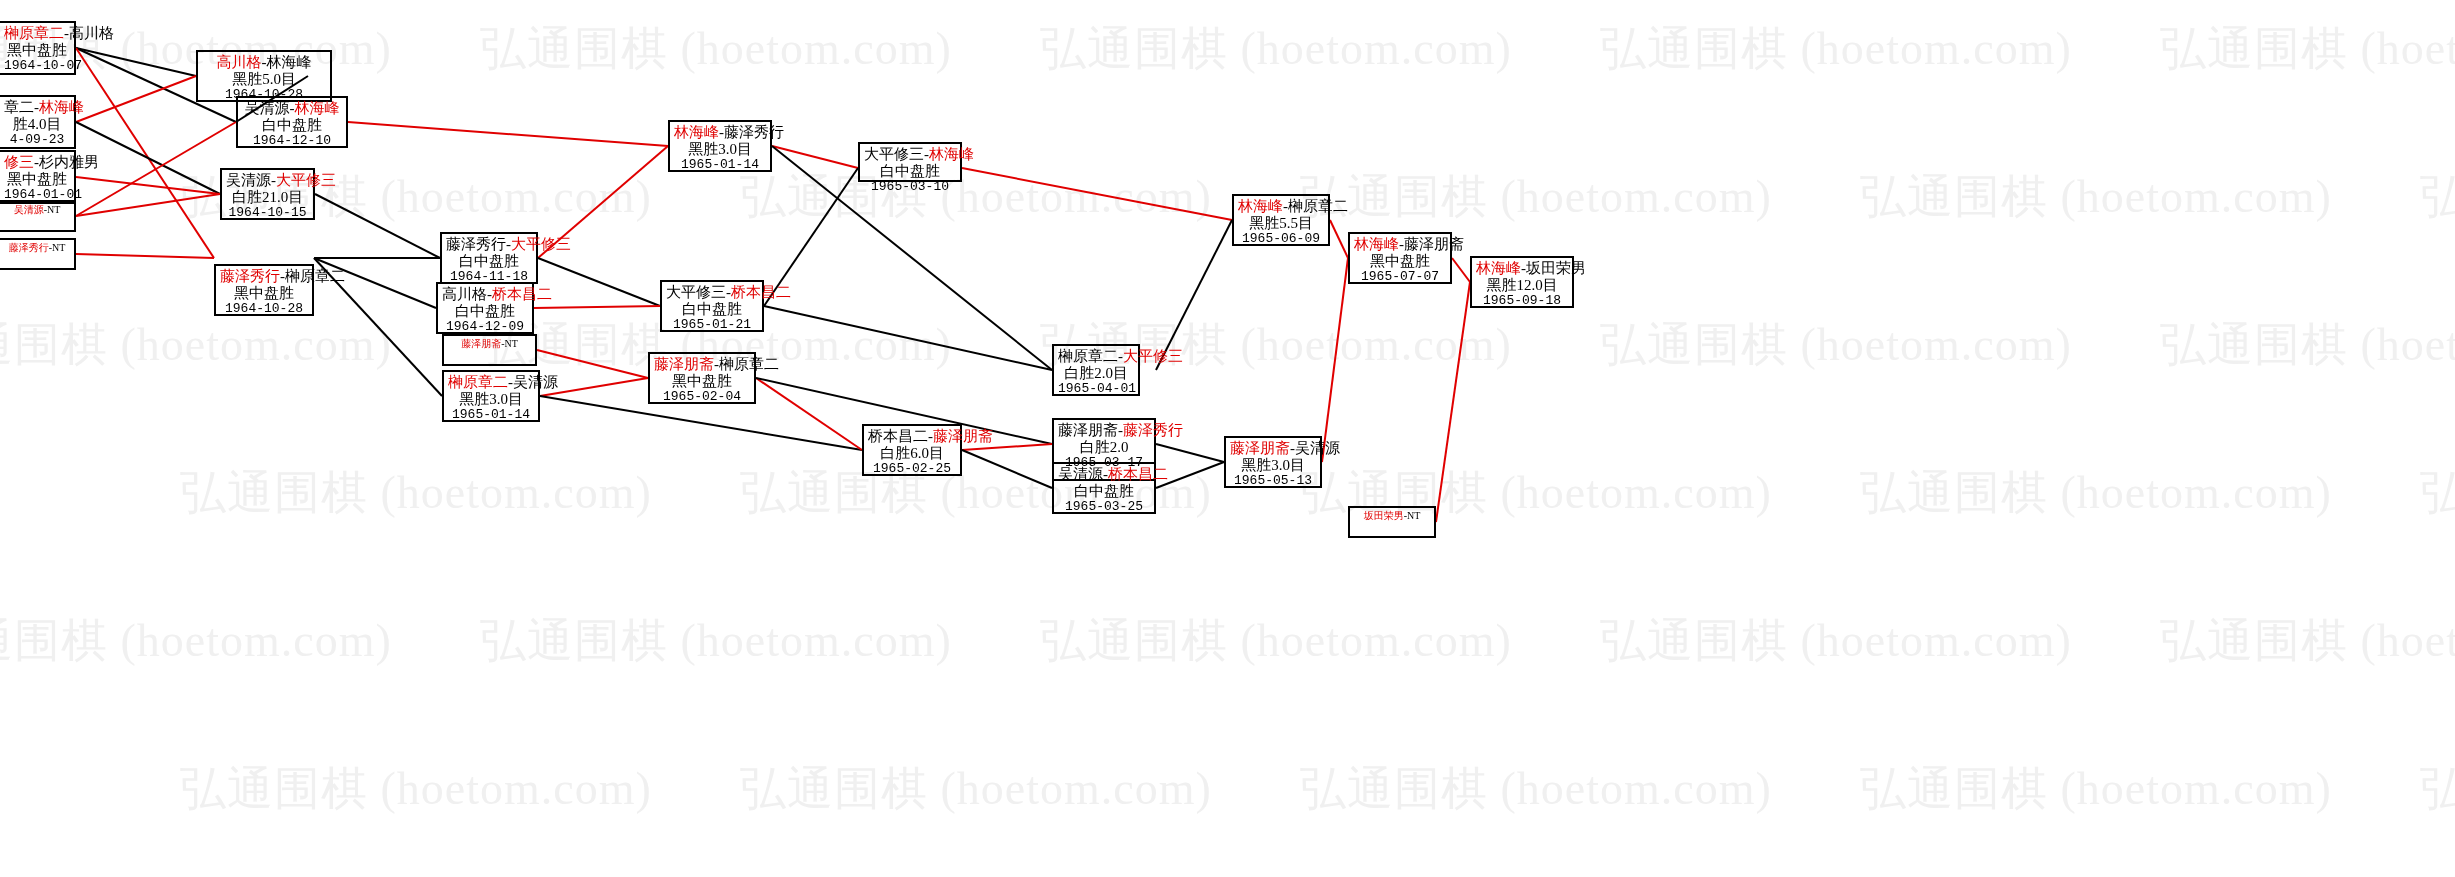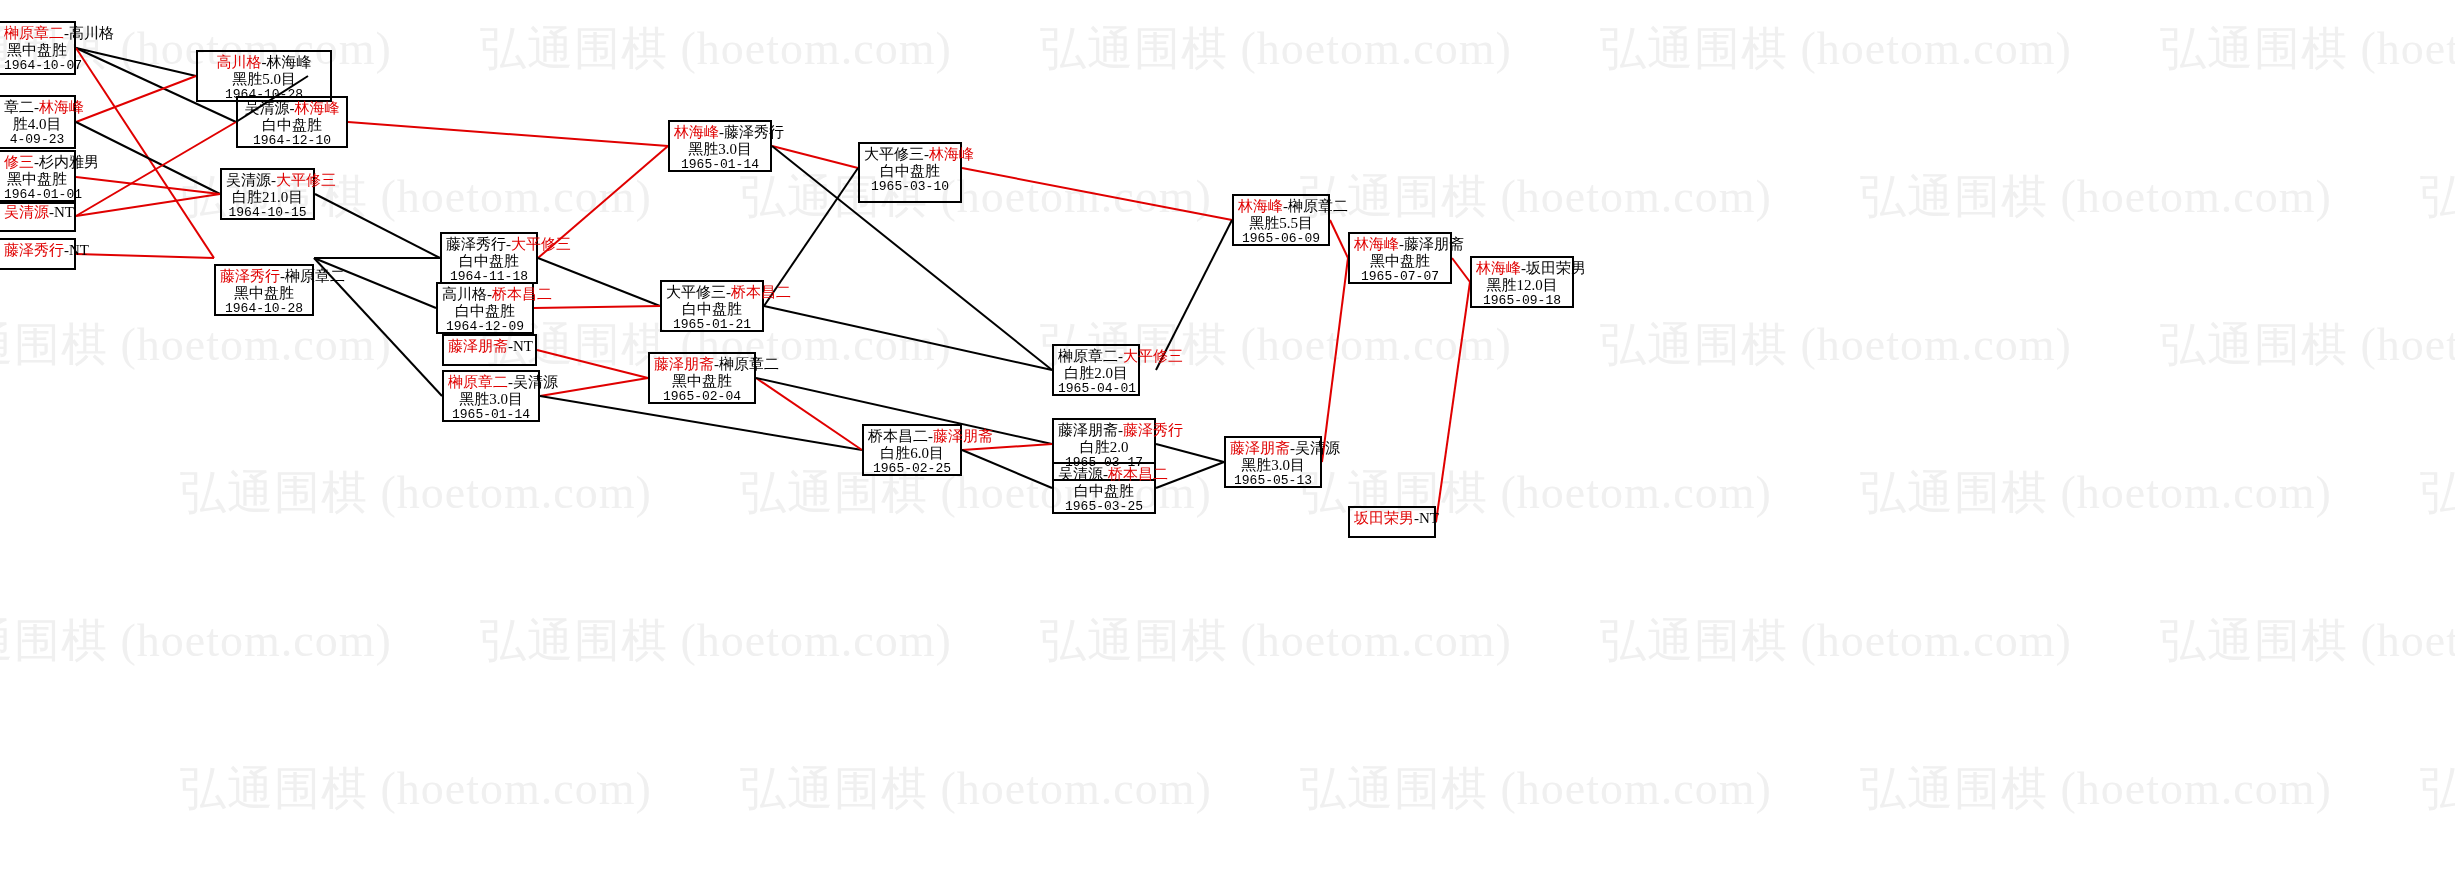--- a/index.html
+++ b/index.html
@@ -16,21 +16,21 @@
 
   
   #boxes{position:absolute;left:0;top:0;width:2455px;height:877px;z-index:2;}
   .node{position:absolute;box-sizing:border-box;border:2px solid #000;background:transparent;
         text-align:center;line-height:1.12;padding:2px 4px 9px 4px;}
   .node .ttl{font-size:15px;white-space:nowrap;}
   .node .res{font-size:15px;white-space:nowrap;}
   .node .dt{font-size:13px;white-space:nowrap;font-family:"Liberation Mono","DejaVu Sans Mono",monospace;}
   .r{color:#e00000;}
   .k{color:#000;}
-  .nt .ttl{font-size:15px;}
+  .nt .ttl{font-size:10px;}
 </style>
 </head>
 <body>
 
 <div id="stage">
 
   <div id="watermark">
       <div class="wm" style="left: -80px; top: 18px; color: rgb(240, 240, 240);">弘通围棋 (hoetom.com)</div>
       <div class="wm" style="left: 480px; top: 18px; color: rgb(240, 240, 240);">弘通围棋 (hoetom.com)</div>
       <div class="wm" style="left: 1040px; top: 18px; color: rgb(240, 240, 240);">弘通围棋 (hoetom.com)</div>
@@ -176,21 +176,21 @@
       <div class="node" style="left: 648px; top: 352px; width: 108px; height: 52px;">
         <div class="ttl"><span class="r">藤泽朋斋</span><span>-</span><span class="k">榊原章二</span></div>
         <div class="res">黑中盘胜</div>
         <div class="dt">1965-02-04</div>
       </div>
       <div class="node" style="left: 862px; top: 424px; width: 100px; height: 52px;">
         <div class="ttl"><span class="k">桥本昌二</span><span>-</span><span class="r">藤泽朋斋</span></div>
         <div class="res">白胜6.0目</div>
         <div class="dt">1965-02-25</div>
       </div>
-      <div class="node" style="left: 858px; top: 142px; width: 104px; height: 61px;">
+      <div class="node" style="left: 858px; top: 142px; width: 104px; height: 40px;">
         <div class="ttl"><span class="k">大平修三</span><span>-</span><span class="r">林海峰</span></div>
         <div class="res">白中盘胜</div>
         <div class="dt">1965-03-10</div>
       </div>
       <div class="node" style="left: 1052px; top: 344px; width: 88px; height: 52px;">
         <div class="ttl"><span class="k">榊原章二</span><span>-</span><span class="r">大平修三</span></div>
         <div class="res">白胜2.0目</div>
         <div class="dt">1965-04-01</div>
       </div>
       <div class="node" style="left: 1052px; top: 418px; width: 104px; height: 63px;">

